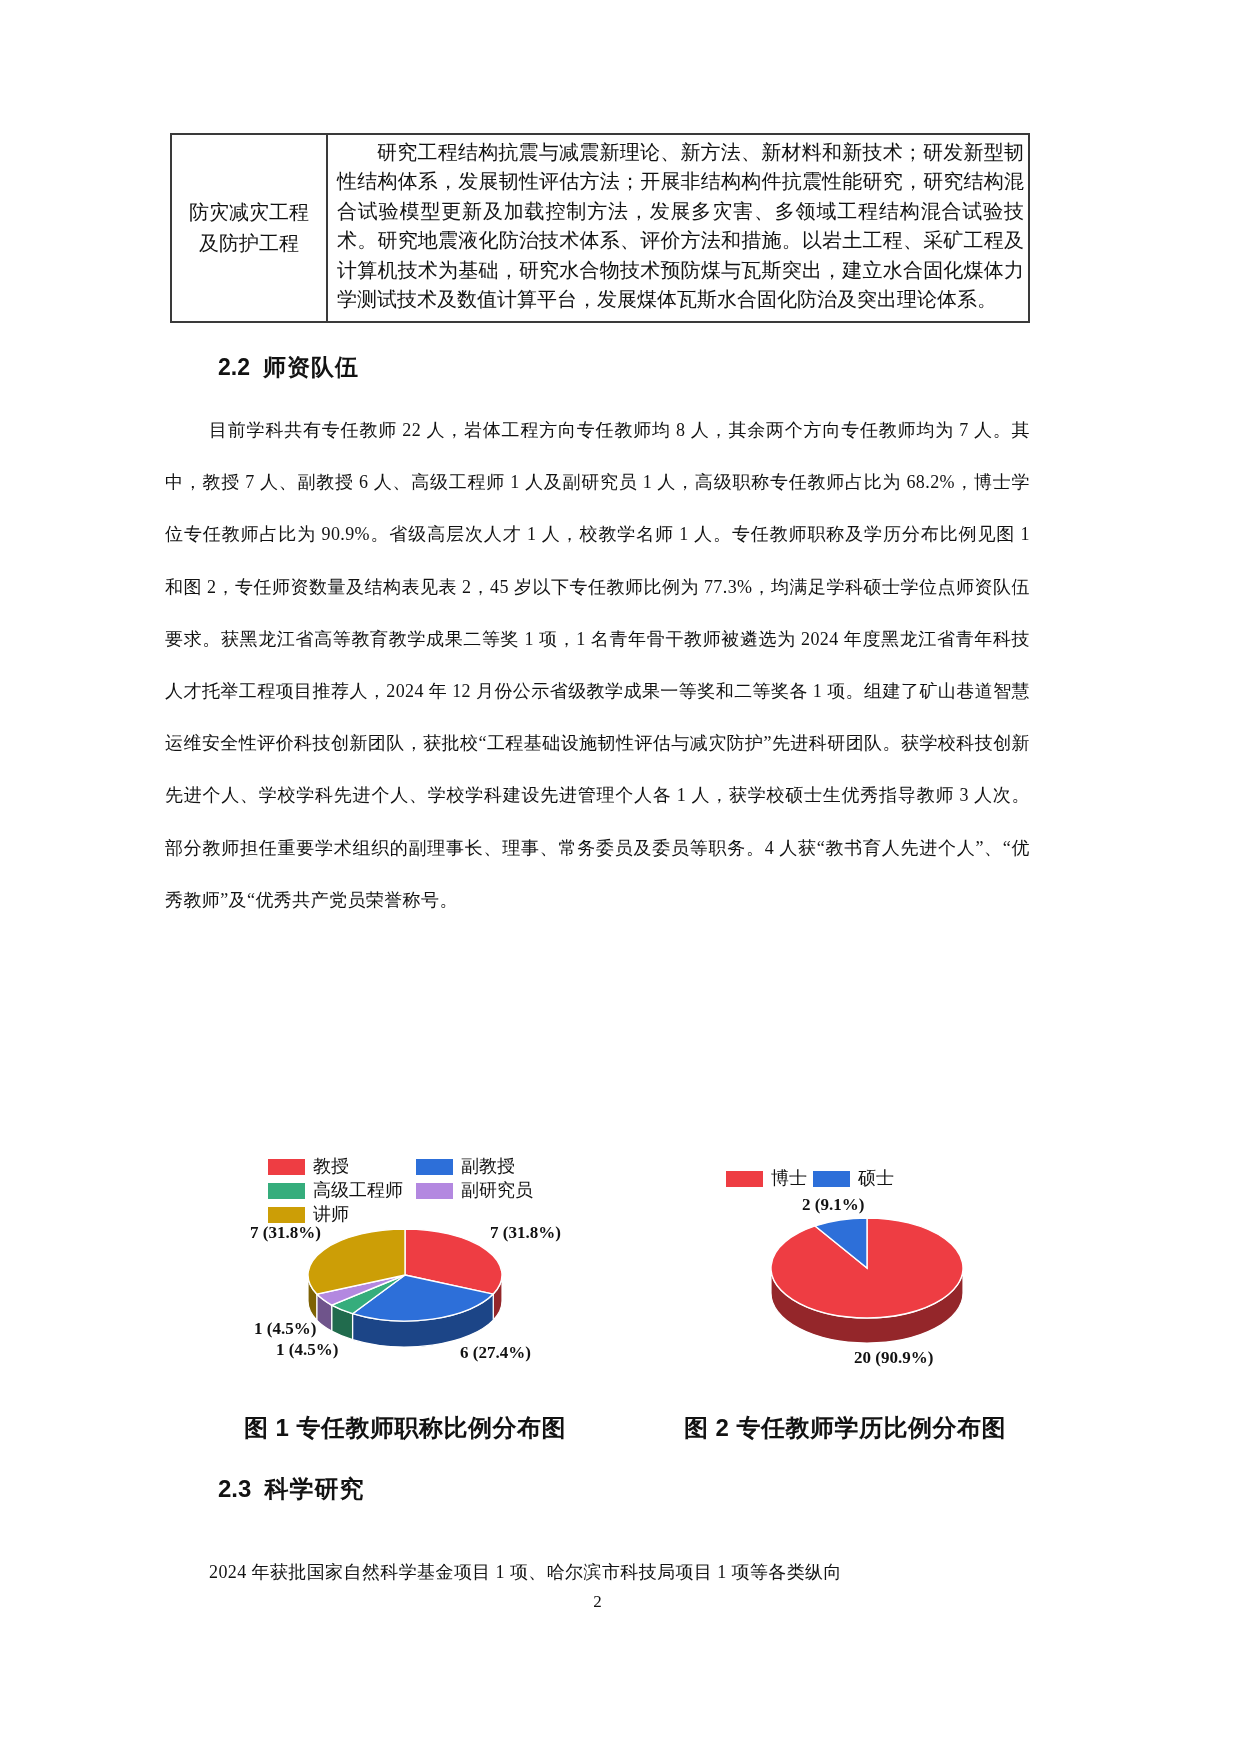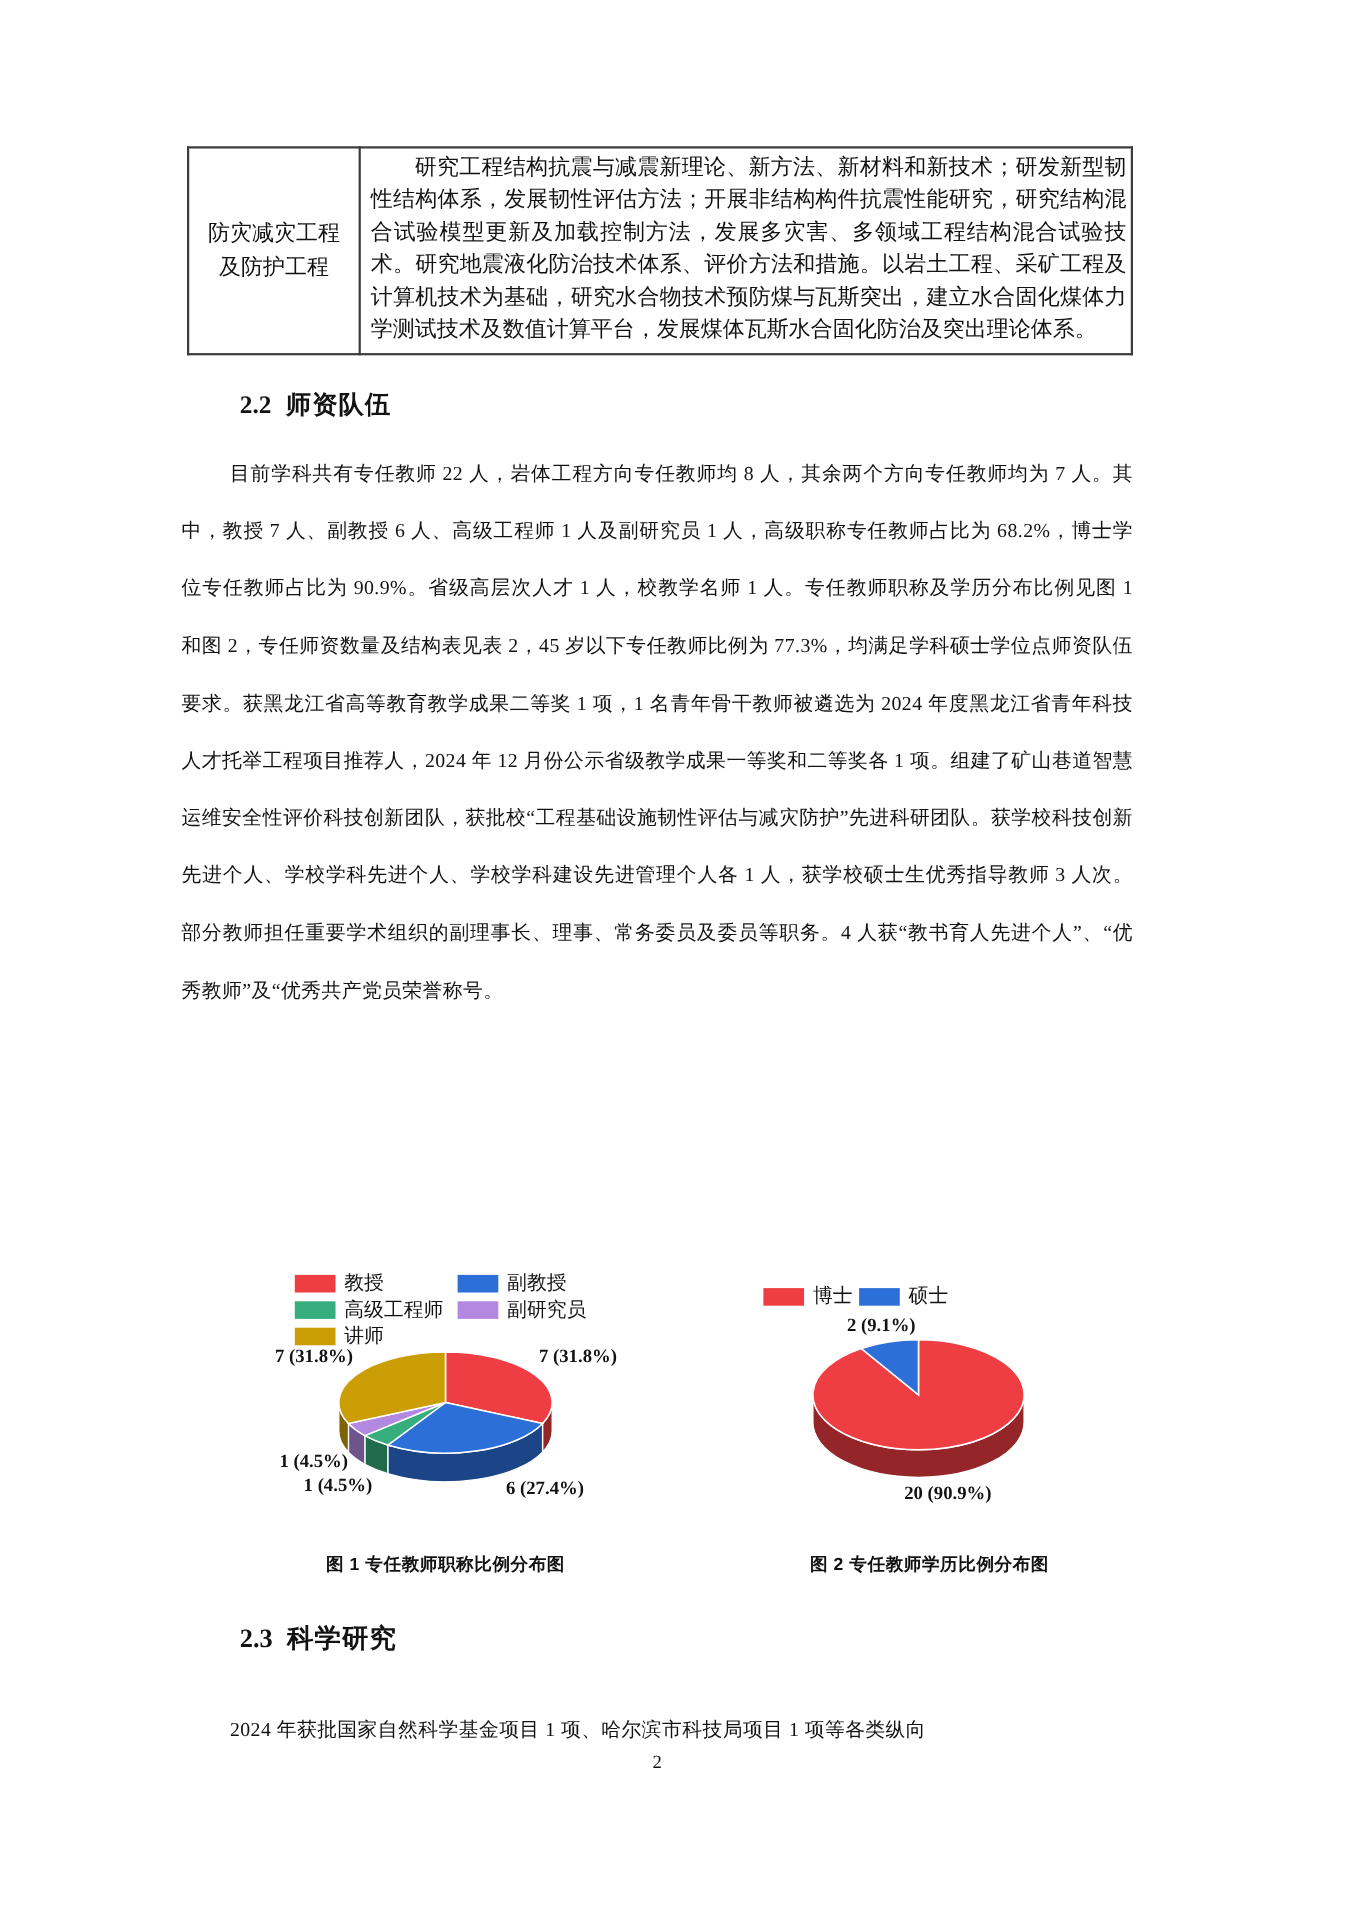--- a/index.html
+++ b/index.html
@@ -26,50 +26,50 @@
   }
   .cell-desc{
     line-height:29.4px;padding:3px 4px 7px 9px;text-align:justify;
   }
   .cell-desc .indent{ text-indent:2em; display:block; text-align:justify;}
   
   .heading{
     position:absolute;left:218px;
     font-weight:bold;font-size:23px;white-space:nowrap;
   }
-  .heading .num{font-family:Liberation Serif, serif;margin-right:13px;}
+  .heading .num{font-family:Liberation Sans, sans-serif;margin-right:13px;}
   .heading .ttl{font-family:"Liberation Sans",sans-serif;letter-spacing:1px;}
   #heading-22{top:352px;}
   #heading-23{top:1473px;font-size:24px;}
   
   .body-par{
     position:absolute;left:165px;width:865px;
     font-size:18px;line-height:52.2px;letter-spacing:.4px;
     text-align:justify;text-indent:44px;
   }
   #par-faculty{top:404px;}
   #par-research{top:1546px;}
   
   .chart{position:absolute;top:1135px;}
   #chart1{left:190px;width:430px;height:270px;}
-  #chart2{left:612px;width:450px;height:270px;}
+  #chart2{left:644px;width:450px;height:270px;}
   .chart svg{position:absolute;left:0;top:0;}
   .legend{position:absolute;font-size:18px;line-height:23px;}
   #chart1 .legend{left:78px;top:20px;display:grid;grid-template-columns:138px auto;grid-auto-flow:row;row-gap:1px;column-gap:10px;}
   #chart2 .legend{left:82px;top:32px;display:flex;gap:6px;}
   .legend-item{display:flex;align-items:center;white-space:nowrap;}
   .swatch{width:37px;height:16px;margin-right:8px;flex:0 0 auto;}
   .pie-label{
     position:absolute;font-size:17px;font-weight:bold;white-space:nowrap;
     font-family:"Liberation Serif",serif;
   }
   
   .caption{
     position:absolute;top:1412px;
-    font-weight:bold;font-size:16px;text-align:center;
+    font-weight:bold;font-size:24px;text-align:center;
     font-family:"Liberation Sans",sans-serif;letter-spacing:.5px;
   }
   #caption1{left:190px;width:430px;}
   #caption2{left:620px;width:450px;}
   
   .page-number{
     position:absolute;top:1592px;left:165px;width:865px;
     text-align:center;font-size:17px;
   }
 </style>

